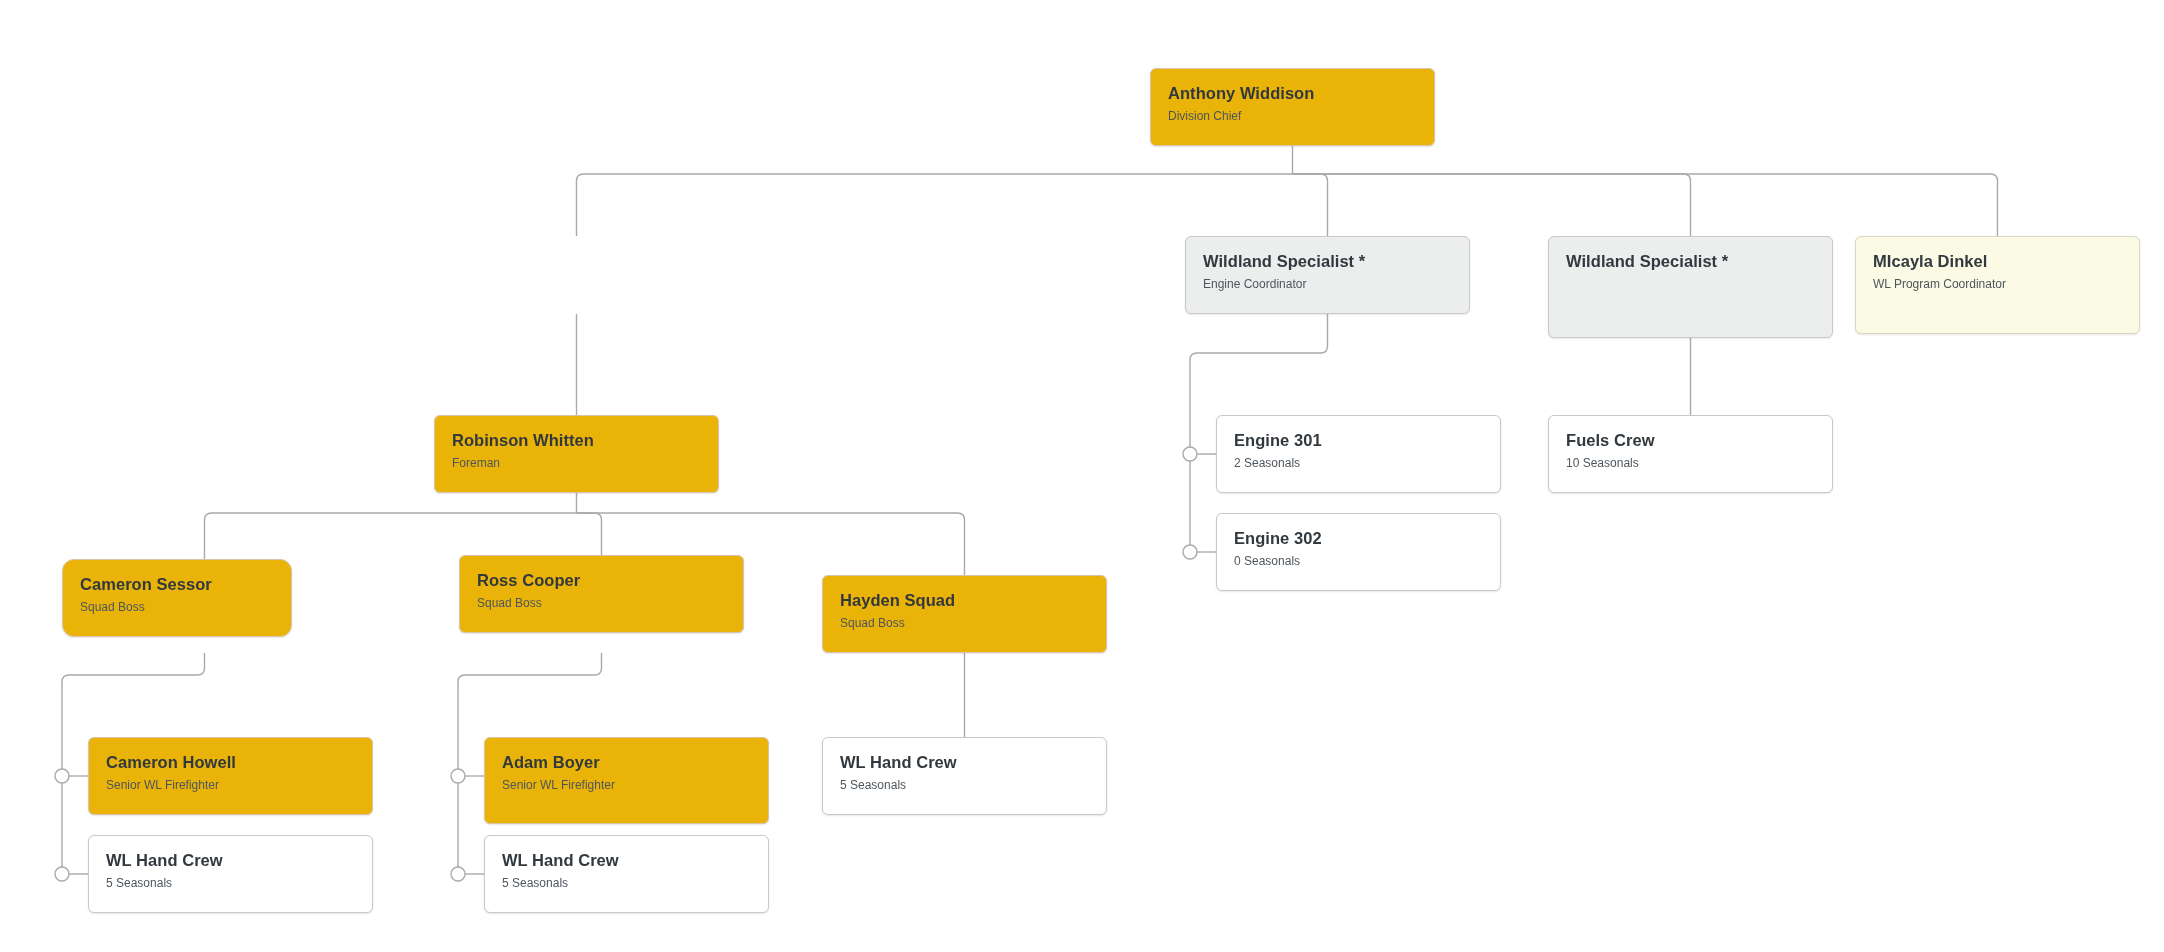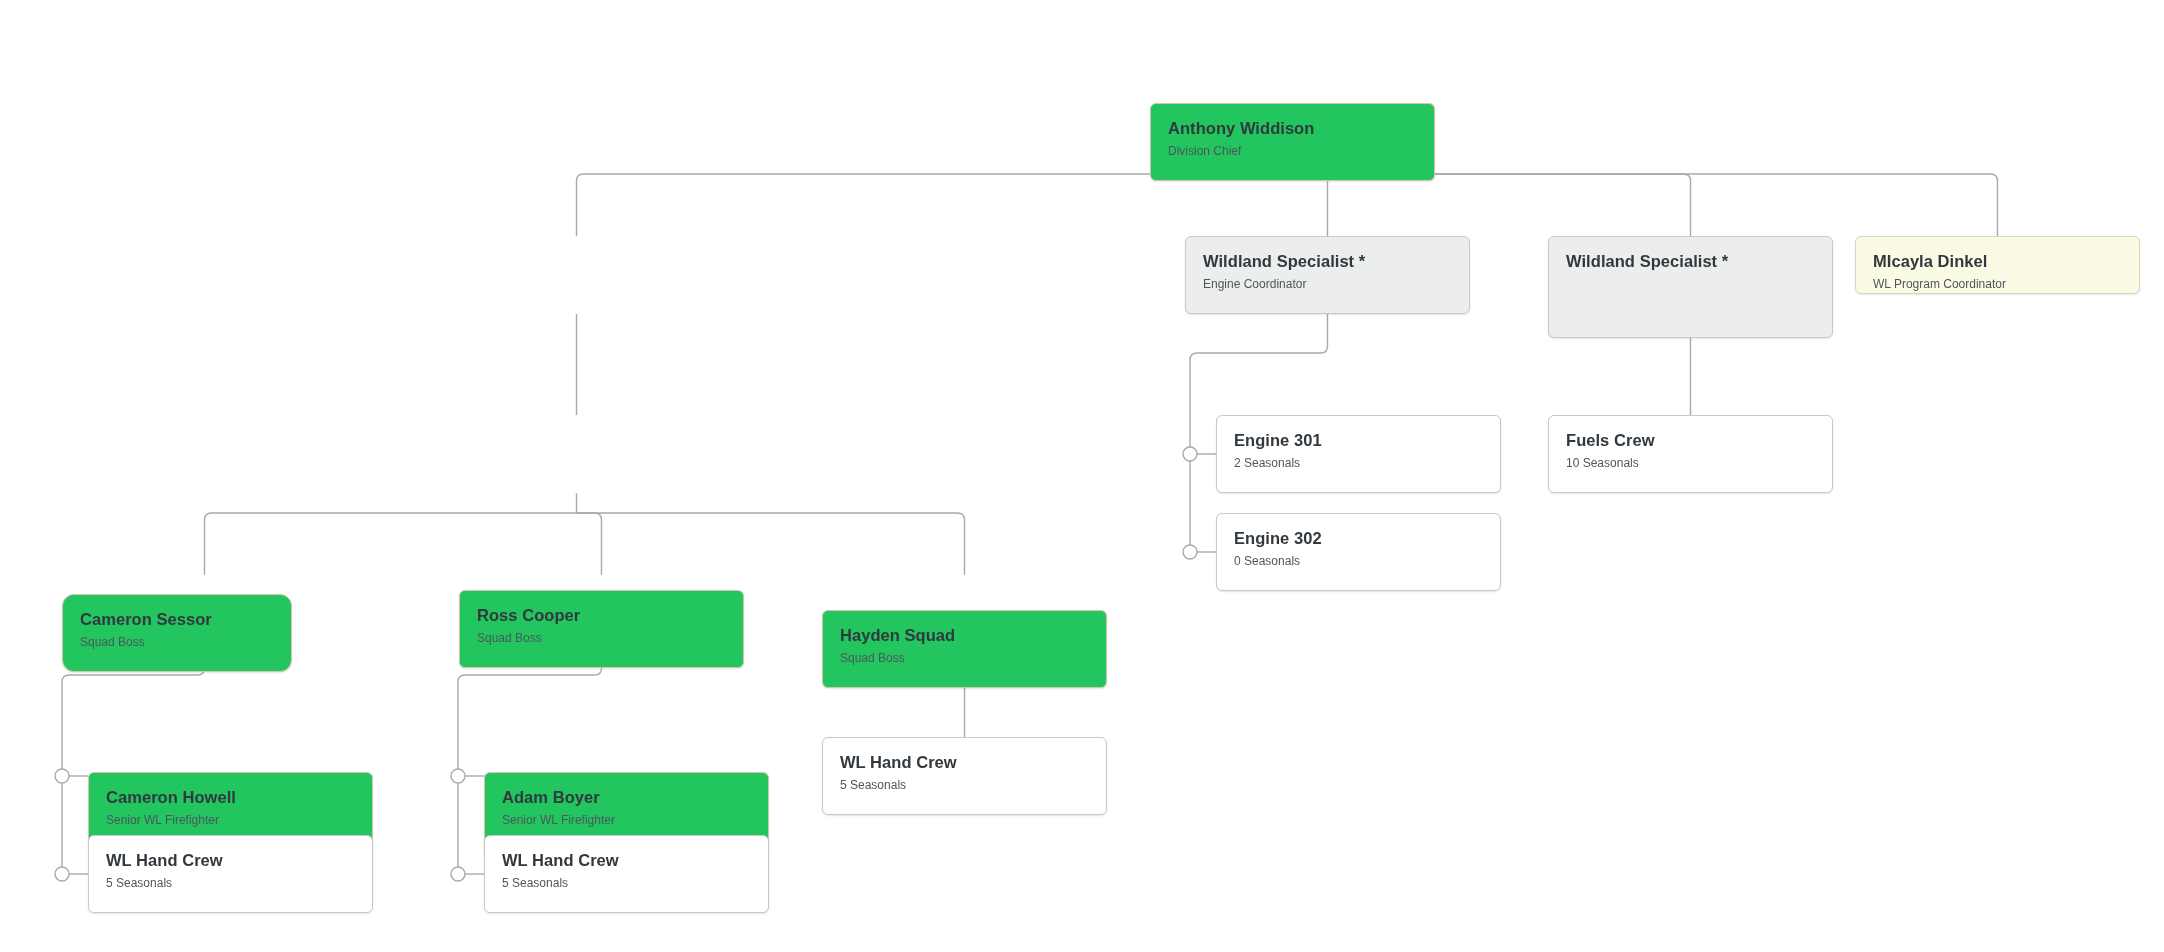--- a/index.html
+++ b/index.html
@@ -28,21 +28,21 @@
   }
   .node {
     position: absolute;
     box-sizing: border-box;
     border: 1px solid #c9c9c9;
     border-radius: 6px;
     padding: 13px 16px 13px 17px;
     box-shadow: 0 1px 2px rgba(0,0,0,0.10);
     background: #ffffff;
   }
-  .node.orange  { background: #22c55e; border-color: #d9c4ab; margin-top: 35px; }
+  .node.orange  { background: #eab308; border-color: #d9c4ab; }
   .node.grey    { background: #eceded; border-color: #c9c9c9; }
   .node.cream   { background: #fbfae4; border-color: #d8d7bf; }
   .node.white   { background: #ffffff; border-color: #c9c9c9; }
   .node .title {
     font-size: 16.5px;
     font-weight: bold;
     color: #31383e;
     line-height: 1.35;
     letter-spacing: 0.05px;
     white-space: nowrap;
@@ -93,23 +93,27 @@
       <div class="title">Anthony Widdison</div>
       <div class="subtitle">Division Chief</div>
     </div>
     <div class="node grey" style="left: 1185px; top: 236px; width: 285px; height: 78px;">
       <div class="title">Wildland Specialist *</div>
       <div class="subtitle">Engine Coordinator</div>
     </div>
     <div class="node grey wrap" style="left: 1548px; top: 236px; width: 285px; height: 102px;">
       <div class="title">Wildland Specialist *</div>
     </div>
-    <div class="node cream" style="left: 1855px; top: 236px; width: 285px; height: 58px;">
+    <div class="node cream" style="left: 1855px; top: 236px; width: 285px; height: 98px;">
       <div class="title">MIcayla Dinkel</div>
       <div class="subtitle">WL Program Coordinator</div>
+    </div>
+    <div class="node orange" style="left: 434px; top: 415px; width: 285px; height: 78px;">
+      <div class="title">Robinson Whitten</div>
+      <div class="subtitle">Foreman</div>
     </div>
     <div class="node white" style="left: 1216px; top: 415px; width: 285px; height: 78px;">
       <div class="title">Engine 301</div>
       <div class="subtitle">2 Seasonals</div>
     </div>
     <div class="node white" style="left: 1548px; top: 415px; width: 285px; height: 78px;">
       <div class="title">Fuels Crew</div>
       <div class="subtitle">10 Seasonals</div>
     </div>
     <div class="node white" style="left: 1216px; top: 513px; width: 285px; height: 78px;">

